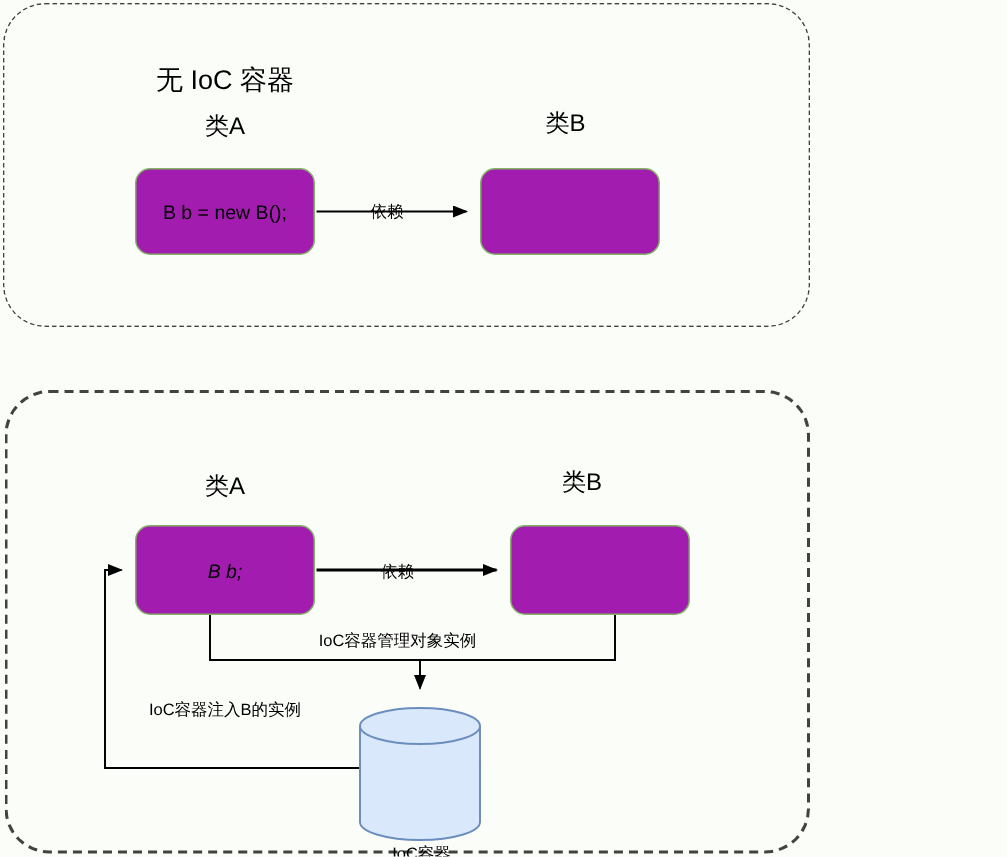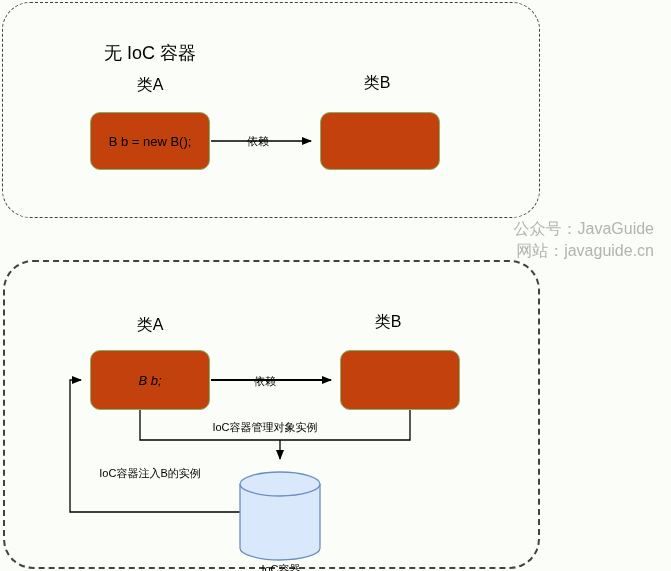--- a/index.html
+++ b/index.html
@@ -34,21 +34,21 @@
     transform:translate(-50%,-50%);
     white-space:nowrap;
     color:#000;
   }
   .section-title{font-size:18px;margin-top:17px;}
   .class-label{font-size:16px;}
   .edge-label{font-size:11px;}
   .class-box{
     position:absolute;
     box-sizing:border-box;
-    background:#c2410c;
+    background:#a21caf;
     border:1px solid #82b366;
     border-radius:10px;
     display:flex;align-items:center;justify-content:center;
     font-size:13px;color:#000;
   }
   .box-a-top{left:90px;top:112px;width:120px;height:58px;}
   .box-b-top{left:320px;top:112px;width:120px;height:58px;}
   .box-a-bottom{left:90px;top:350px;width:120px;height:60px;font-style:italic;}
   .box-b-bottom{left:340px;top:350px;width:120px;height:60px;}
   .watermark{
@@ -94,24 +94,20 @@
   <div class="lbl class-label" style="left:150px;top:85px;">类A</div>
   <div class="lbl class-label" style="left:377px;top:83px;">类B</div>
 
   <div class="class-box box-a-top">
     <span>B b = new B();</span>
   </div>
   <div class="class-box box-b-top"></div>
 
   <div class="lbl edge-label" style="left:258px;top:141px;">依赖</div>
 
-  <div class="watermark">
-    <div>公众号：JavaGuide</div>
-    <div>网站：javaguide.cn</div>
-  </div>
 
   <section class="dashed-box bottom"></section>
 
 
   <div class="lbl class-label" style="left:150px;top:325px;">类A</div>
   <div class="lbl class-label" style="left:388px;top:322px;">类B</div>
 
   <div class="class-box box-a-bottom">
     <span>B b;</span>
   </div>

